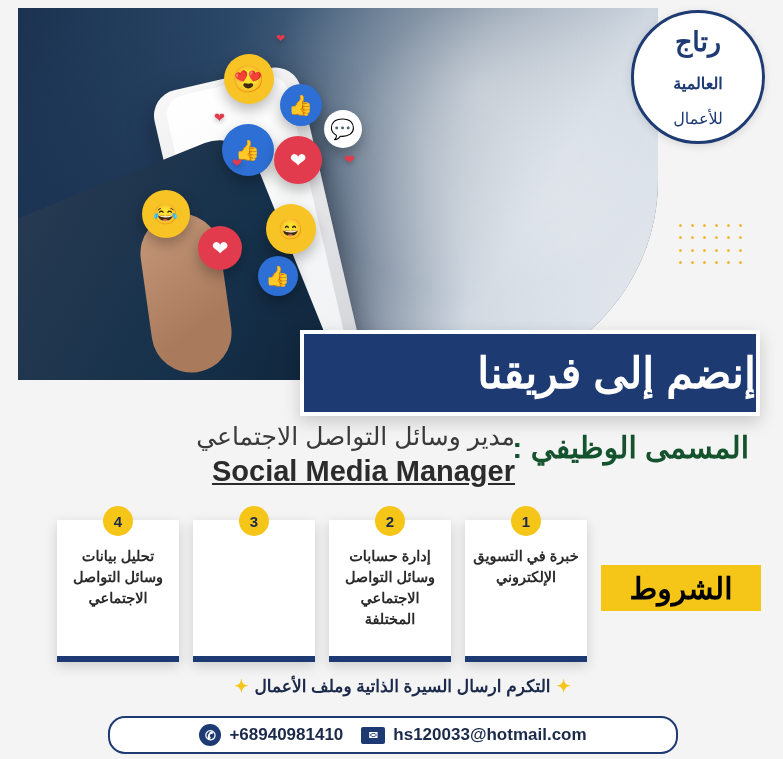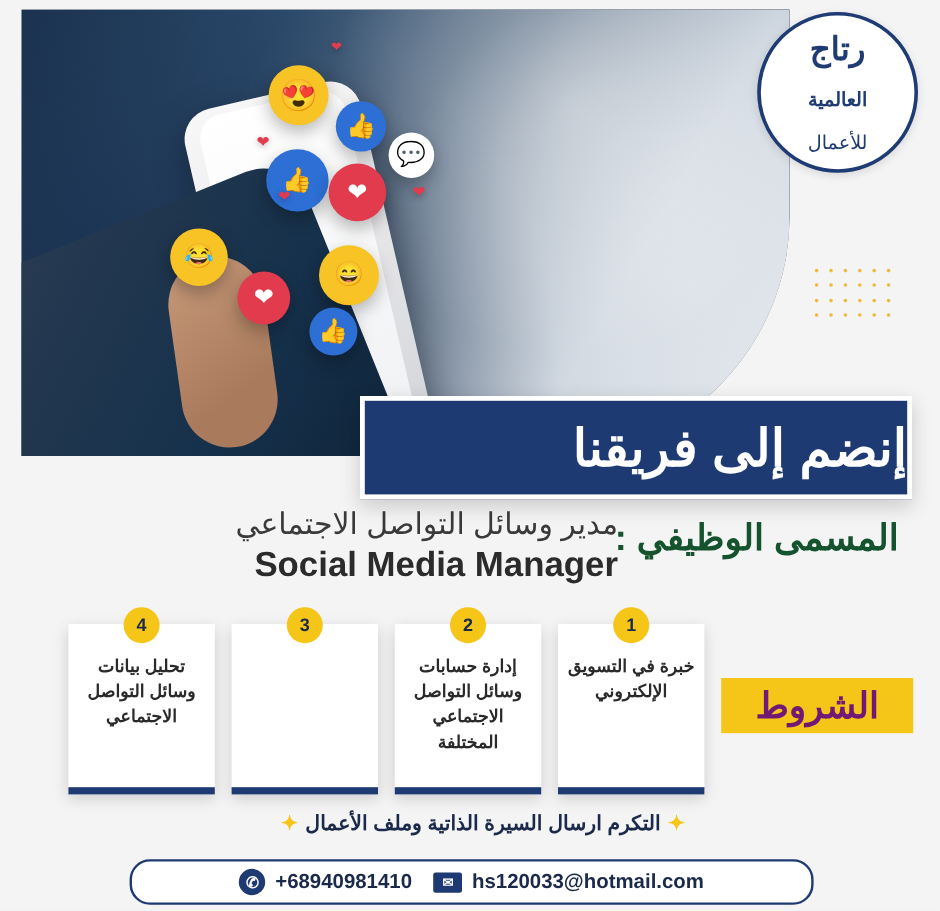--- a/index.html
+++ b/index.html
@@ -200,39 +200,40 @@
   .job-en {
     position: absolute;
     right: 268px;
     top: 455px;
     font-size: 29px;
     font-weight: bold;
     color: #2b2b2b;
     direction: ltr;
     text-align: right;
     z-index: 7;
+    text-decoration: underline;
   }
 
   
   .cond-badge {
     position: absolute;
     right: 22px;
     top: 565px;
     width: 160px;
     height: 46px;
     background: #f5c518;
     display: flex;
     align-items: center;
     justify-content: center;
     z-index: 7;
   }
   .cond-badge span {
     font-size: 30px;
     font-weight: bold;
-    color: #701a75;
+    color: #000000;
   }
 
   .cards {
     position: absolute;
     right: 196px;
     top: 520px;
     display: flex;
     flex-direction: row;
     gap: 14px;
     z-index: 7;

